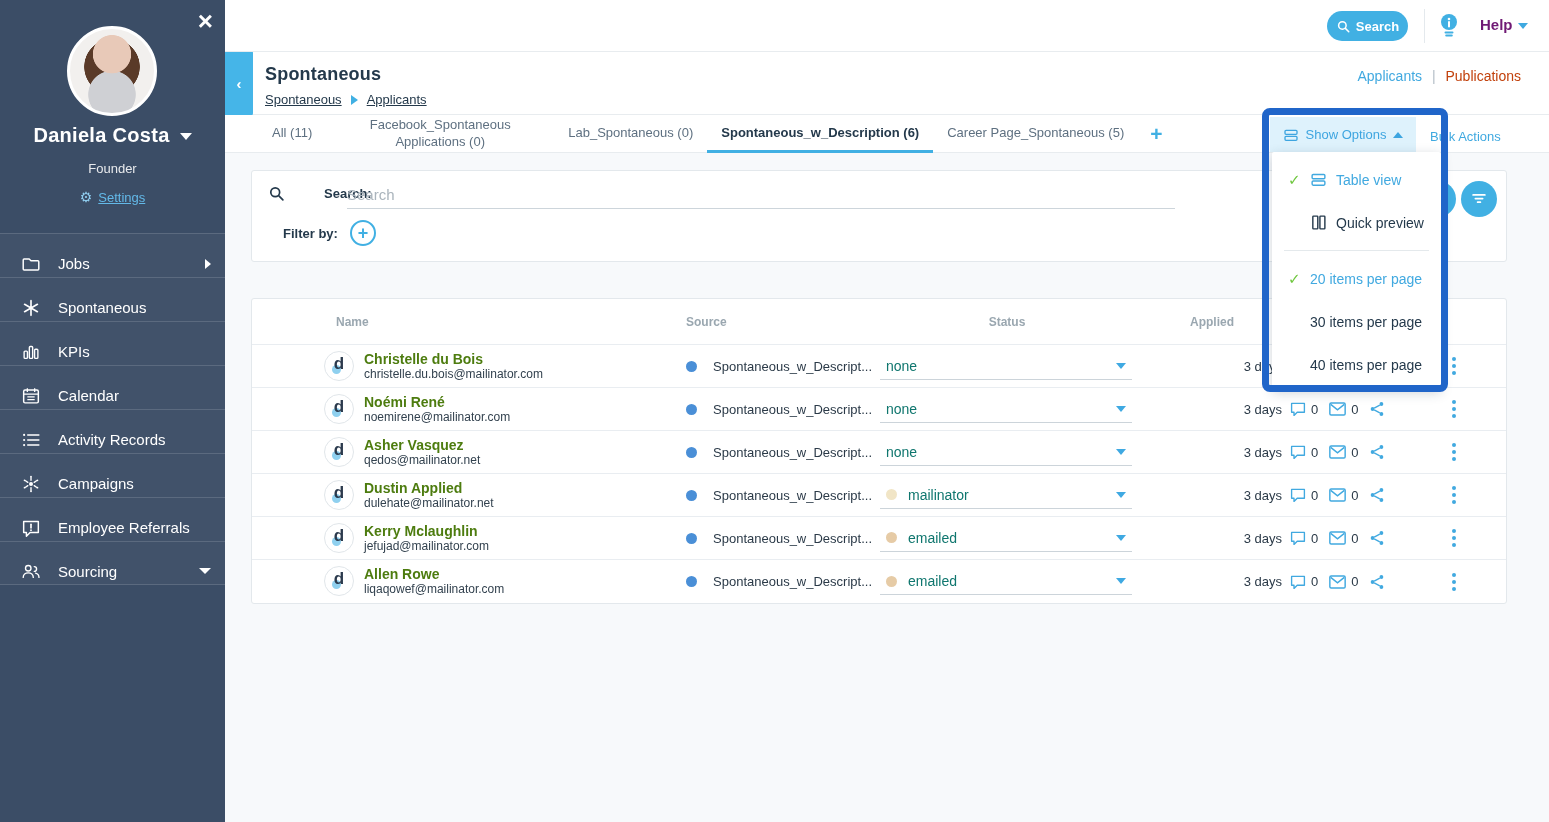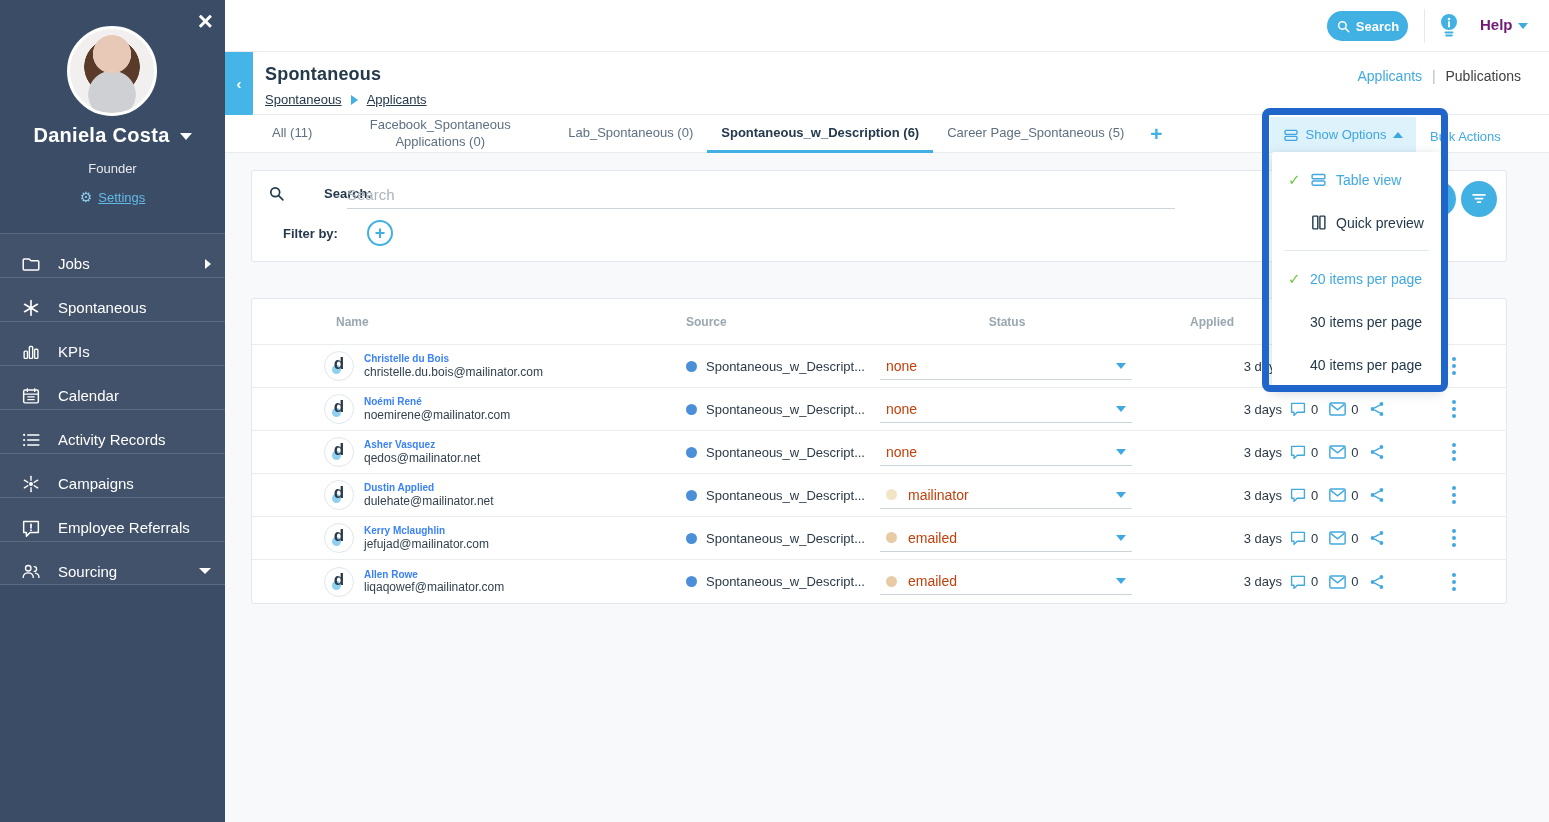--- a/index.html
+++ b/index.html
@@ -40,64 +40,64 @@
   
   .page-header { position:absolute; left:225px; top:52px; width:1324px; height:63px; background:#fff; border-bottom:1px solid #e8ecef; z-index:4; }
   .collapse-btn { position:absolute; left:0; top:-2px; width:28px; height:66px; background:#45b5e8; border-radius:0 3px 3px 0; display:flex; align-items:center; justify-content:center; color:#fff; font-size:15px; font-weight:bold; cursor:pointer; }
   .pg-title { position:absolute; left:40px; top:12px; font-size:18px; font-weight:bold; color:#24394b; letter-spacing:.2px; }
   .crumbs { position:absolute; left:40px; top:40px; font-size:13px; color:#24394b; display:flex; align-items:center; gap:9px; }
   .crumbs a { color:#24394b; text-decoration:underline; cursor:pointer; }
   .crumb-sep { border-top:5px solid transparent; border-bottom:5px solid transparent; border-left:7px solid #41b0e3; }
   .hdr-nav { position:absolute; right:28px; top:16px; font-size:14px; }
   .hdr-nav .on { color:#41a9e0; cursor:pointer; }
   .hdr-nav .sep { color:#b3bec6; margin:0 6px; }
-  .hdr-nav .off { color:#404040; cursor:pointer; }
+  .hdr-nav .off { color:#c2410c; cursor:pointer; }
 
   
   .tab-row { position:absolute; left:225px; top:115px; width:1324px; height:38px; background:#fff; border-bottom:1px solid #e8ecef; z-index:4; display:flex; align-items:stretch; padding-left:33px; }
   .tab { position:relative; display:flex; align-items:center; justify-content:center; padding:0 14px; font-size:13px; color:#5e7081; text-align:center; line-height:1.25; cursor:pointer; }
   .tab.wrap { max-width:228px; }
   .tab.active { color:#24394b; font-weight:bold; }
   .tab.active::after { content:""; position:absolute; left:0; right:0; bottom:-1px; height:3px; background:#41b0e3; }
   .tab-add { display:flex; align-items:center; padding:0 12px; color:#41b0e3; font-size:21px; font-weight:bold; cursor:pointer; }
   .bulk-actions { position:absolute; left:1430px; top:129px; font-size:13px; color:#3fa9e0; z-index:6; cursor:pointer; }
 
   
   .search-panel { position:absolute; left:251px; top:170px; width:1256px; height:92px; background:#fff; border:1px solid #e3e8ec; border-radius:3px; z-index:3; }
   .sp-row1 { position:absolute; left:16px; top:14px; display:flex; align-items:center;gap:32px; }
   .sp-label { font-size:13px; font-weight:bold; color:#24394b; margin-left:7px; }
   .sp-input { position:absolute; left:95px; top:10px; width:828px; height:28px; border:none; border-bottom:1px solid #cdd5db; font-size:15px; color:#24394b; outline:none; background:transparent; font-family:"Liberation Sans",sans-serif; }
   .sp-input::placeholder { color:#aab4bc; }
-  .sp-row2 { position:absolute; left:31px; top:49px; display:flex; align-items:center; gap:29px; }
+  .sp-row2 { position:absolute; left:31px; top:49px; display:flex; align-items:center; gap:12px; }
   .sp-filter-label { font-size:13px; font-weight:bold; color:#24394b; }
   .plus-circle { width:26px; height:26px; border-radius:50%; border:2px solid #41b0e3; color:#41b0e3; font-size:18px; line-height:22px; text-align:center; font-weight:bold; cursor:pointer; }
   .circ-btn { position:absolute; width:36px; height:36px; border-radius:50%; background:#41b0e3; top:10px; display:flex; align-items:center; justify-content:center; cursor:pointer; }
   .circ-hidden { left:1168px; }
   .circ-filter { left:1209px; }
 
   
   .table-card { position:absolute; left:251px; top:298px; width:1256px; background:#fff; border:1px solid #e3e8ec; border-radius:3px; z-index:3; }
   .t-grid { display:grid; grid-template-columns:70px 340px 210px 270px 140px 120px 1fr; align-items:center; }
   .t-head { height:46px; border-bottom:1px solid #e9edf1;font-weight:bold; }
   .t-head .h { font-size:12px; color:#9aa7b0; }
   .h-name { padding-left:14px; }
   .h-source { padding-left:24px; }
   .h-center { text-align:center; }
   .t-row { height:43px; border-bottom:1px solid #e9edf1; }
   .t-row:last-child { border-bottom:none; }
   .cell-name { display:flex; align-items:center; gap:10px; padding-left:2px; }
   .cand-logo { position:relative; width:30px; height:30px; border-radius:50%; border:1px solid #e1e6ea; background:#fff; flex:0 0 30px; }
   .cand-logo .acc { position:absolute; left:7px; top:13px; width:9px; height:9px; border-radius:50%; background:#8fd0ef; }
   .cand-logo .dl { position:absolute; left:0; top:2px; width:28px; text-align:center; font-size:17px; font-weight:bold; color:#2b3a4d; }
-  .nm { font-size:10px; font-weight:bold; color:#3b82f6; line-height:1.15; cursor:pointer; }
+  .nm { font-size:14px; font-weight:bold; color:#4d7c0f; line-height:1.15; cursor:pointer; }
   .em { font-size:12px; color:#33424f; line-height:1.2; }
-  .cell-source { display:flex; align-items:center; gap:9px; padding-left:24px; font-size:13px; color:#2b3a48; }
+  .cell-source { display:flex; align-items:center; gap:9px; padding-left:24px; font-size:13px; color:#2b3a48;justify-content:space-between; }
   .src-dot { width:11px; height:11px; border-radius:50%; background:#4a8fd7; flex:0 0 11px; }
   .status-select { margin:0 10px 0 8px; border-bottom:1px solid #ccd4da; height:27px; display:flex; align-items:center; padding:0 6px; cursor:pointer; }
-  .status-select .val { flex:1; font-size:14px; color:#c2410c; }
+  .status-select .val { flex:1; font-size:14px; color:#0f766e; }
   .status-dot { display:none; width:11px; height:11px; border-radius:50%; margin-right:11px; }
   .status-dot[data-dot="cream"] { display:inline-block; background:#f1e5c6; }
   .status-dot[data-dot="tan"] { display:inline-block; background:#e6cba6; }
   .sel-caret { border-left:5px solid transparent; border-right:5px solid transparent; border-top:6px solid #3fa9e2; }
   .cell-applied { text-align:right; font-size:13px; color:#2b3a48; }
   .cell-icons { display:flex; align-items:center; gap:5px; padding-left:8px; }
   .cell-icons .cnt { font-size:13px; color:#2b3a48; margin-right:6px; }
   .cell-icons svg { cursor:pointer; }
   .cell-dots { display:flex; flex-direction:column; gap:3px; align-items:center; cursor:pointer; }
   .cell-dots i { width:4px; height:4px; border-radius:50%; background:#41a9e0; }

